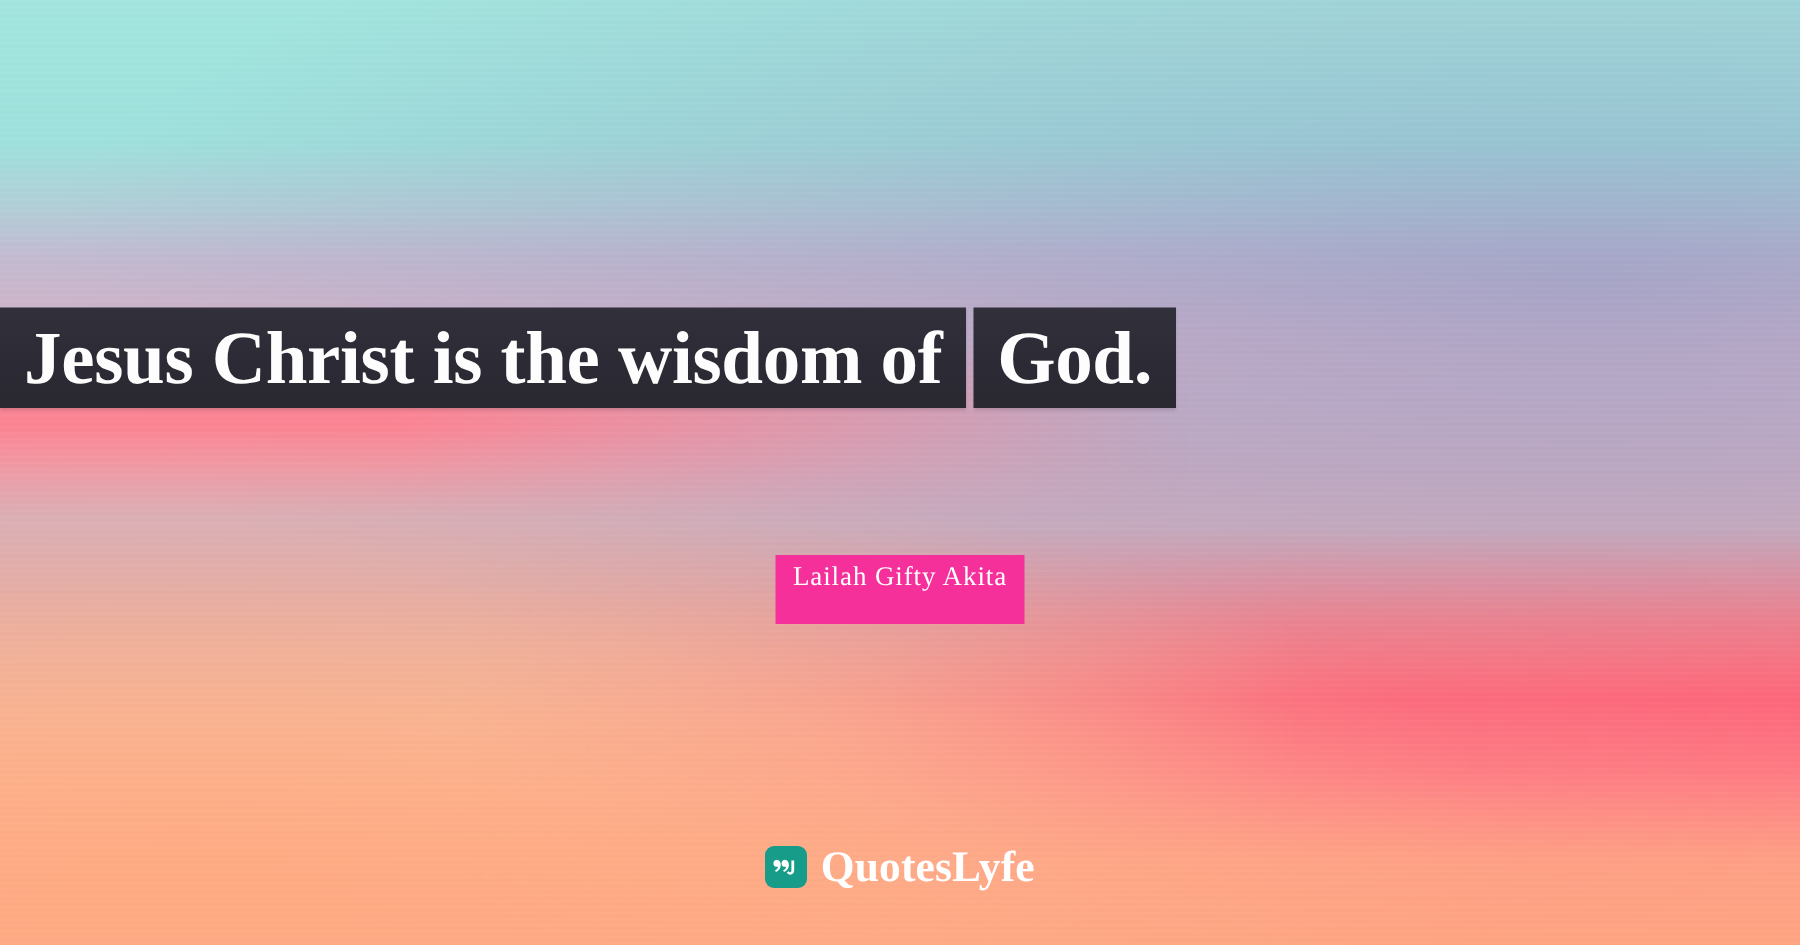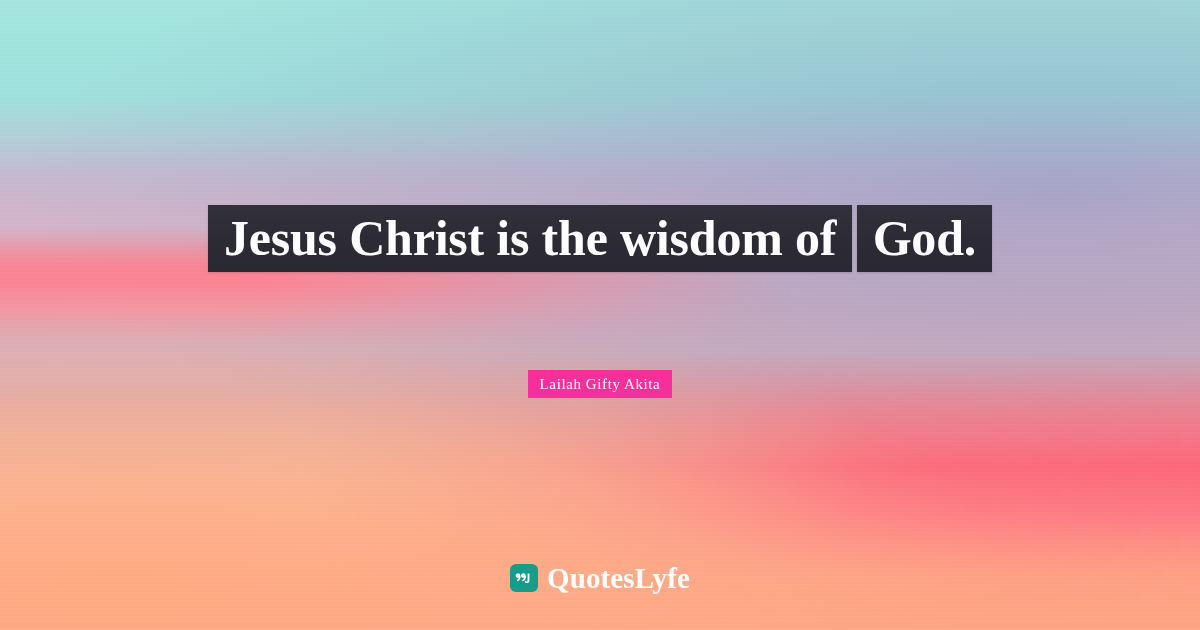--- a/index.html
+++ b/index.html
@@ -112,21 +112,21 @@
     );
     opacity: .55;
   }
 
   
   .quote-wrap {
     position: absolute;
     left: 0;
     right: 0;
     top: 196px;
-    text-align: center;
+    text-align: left;
     z-index: 5;
   }
   .quote-line {
     display: inline-block;
     background: linear-gradient(180deg, #32313b 0%, #2c2b35 55%, #2a2932 100%);
     color: #fdfdfd;
     font-family: "Liberation Serif", "DejaVu Serif", serif;
     font-weight: bold;
     font-size: 50px;
     line-height: 67px;
@@ -146,24 +146,24 @@
     right: 0;
     top: 370px;
     text-align: center;
     z-index: 5;
   }
   .author-badge {
     display: inline-block;
     background: #f5309b;
     color: #ffffff;
     font-family: "Liberation Serif", "DejaVu Serif", serif;
-    font-size: 15px;
+    font-size: 18px;
     line-height: 27px;
     letter-spacing: 0.6px;
-    padding: 1px 12px 0;
+    padding: 1px 12px 18px;
     white-space: nowrap;
   }
 
   
   .brand {
     position: absolute;
     left: 0;
     right: 0;
     bottom: 38px;
     display: flex;

